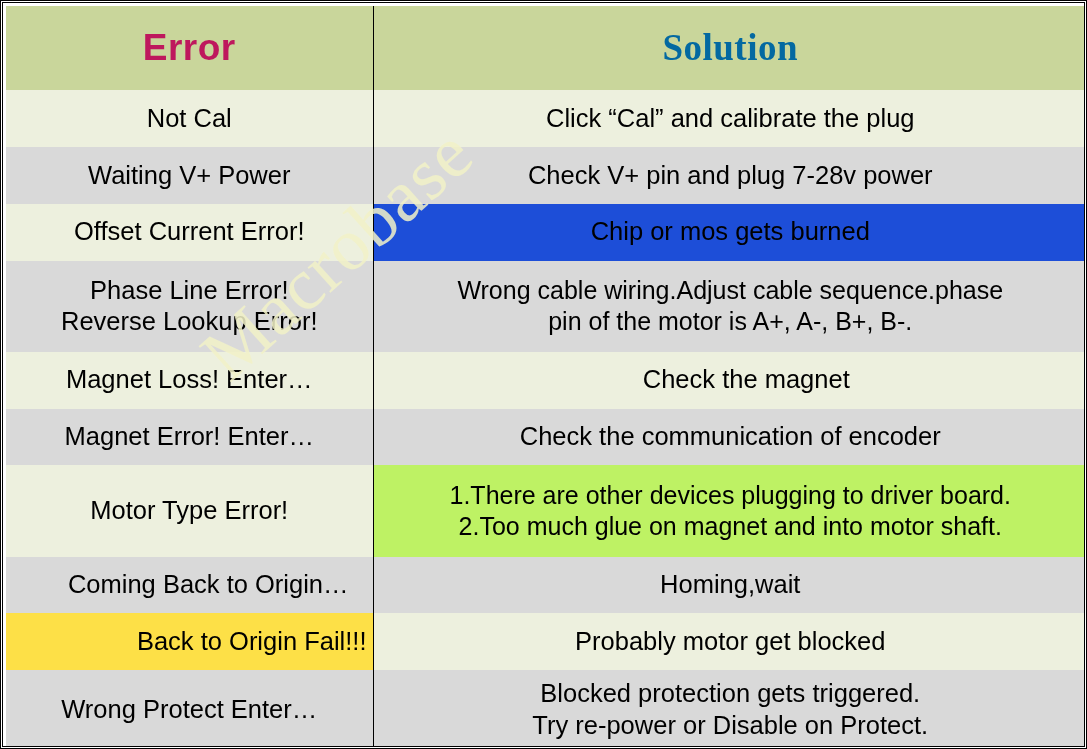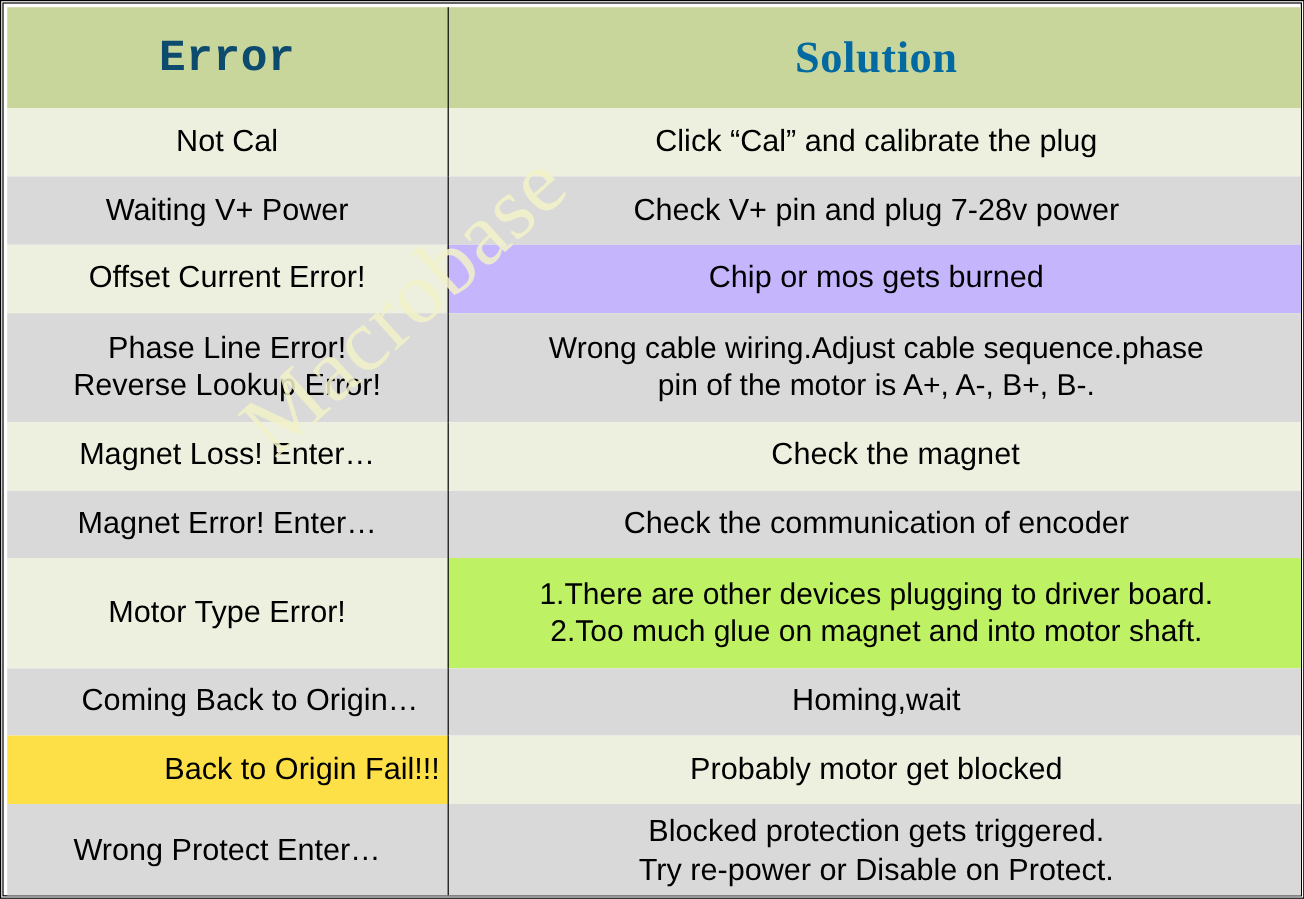--- a/index.html
+++ b/index.html
@@ -114,21 +114,21 @@
 <div id="table-frame">
 
   <table id="error-solution-table">
     <colgroup>
       <col class="col-error">
       <col class="col-solution">
     </colgroup>
     <thead>
       <tr>
         <th style="background: rgb(201, 214, 155);">
-          <span class="head-text" style="color: #0c4a6e; font-family: Liberation Mono, monospace;">Error</span>
+          <span class="head-text" style="color: #be185d;">Error</span>
         </th>
         <th style="background: rgb(201, 214, 155);">
           <span class="head-text" style="color: #0369a1; font-family: Liberation Serif, serif;">Solution</span>
         </th>
       </tr>
     </thead>
     <tbody id="table-body">
         <tr class="band-light">
           <td style="height: 55px; background: rgb(237, 240, 222);">
             <span class="cell-line">Not Cal</span>
@@ -142,21 +142,21 @@
             <span class="cell-line">Waiting V+ Power</span>
           </td>
           <td style="background: rgb(217, 217, 217);">
             <span class="cell-line">Check V+ pin and plug 7-28v power</span>
           </td>
         </tr>
         <tr class="band-light">
           <td style="height: 55px; background: rgb(237, 240, 222);">
             <span class="cell-line">Offset Current Error!</span>
           </td>
-          <td style="background: #c4b5fd;">
+          <td style="background: #1d4ed8;">
             <span class="cell-line">Chip or mos gets burned</span>
           </td>
         </tr>
         <tr class="band-gray">
           <td style="height: 88px; background: rgb(217, 217, 217); margin-top: 32px;">
             <span class="cell-line">Phase Line Error!</span>
             <span class="cell-line">Reverse Lookup Error!</span>
           </td>
           <td class="sol-tight" style="background: rgb(217, 217, 217);">
             <span class="cell-line">Wrong cable wiring.Adjust cable sequence.phase</span>

